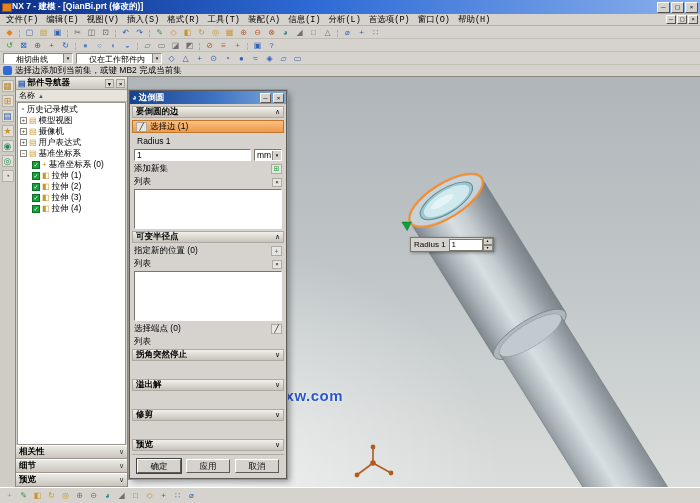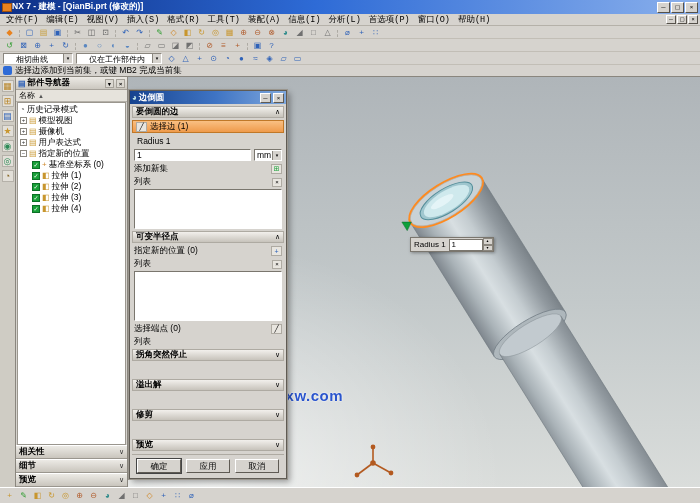--- a/index.html
+++ b/index.html
@@ -283,21 +283,21 @@
         <span data-name="tree-item-label">摄像机</span>
       </div>
       <div class="trow" data-name="tree-item-user-expressions">
         <span class="exp" data-name="expand-icon">+</span>
         <span class="ficon gold" data-name="folder-icon">▤</span>
         <span data-name="tree-item-label">用户表达式</span>
       </div>
       <div class="trow" data-name="tree-item-model-history">
         <span class="exp" data-name="collapse-icon">−</span>
         <span class="ficon gold" data-name="folder-icon">▤</span>
-        <span data-name="tree-item-label">指定新的位置</span>
+        <span data-name="tree-item-label">基准坐标系</span>
       </div>
       <div class="trow child" data-name="tree-item-datum-csys">
         <span class="chk" data-name="checkbox-checked-icon">✓</span>
         <span class="ficon dorange" data-name="datum-csys-icon">+</span>
         <span data-name="tree-item-label">基准坐标系 (0)</span>
       </div>
       <div class="trow child" data-name="tree-item-extrude-1">
         <span class="chk" data-name="checkbox-checked-icon">✓</span>
         <span class="ficon gold" data-name="extrude-icon">◧</span>
         <span data-name="tree-item-label">拉伸 (1)</span>

